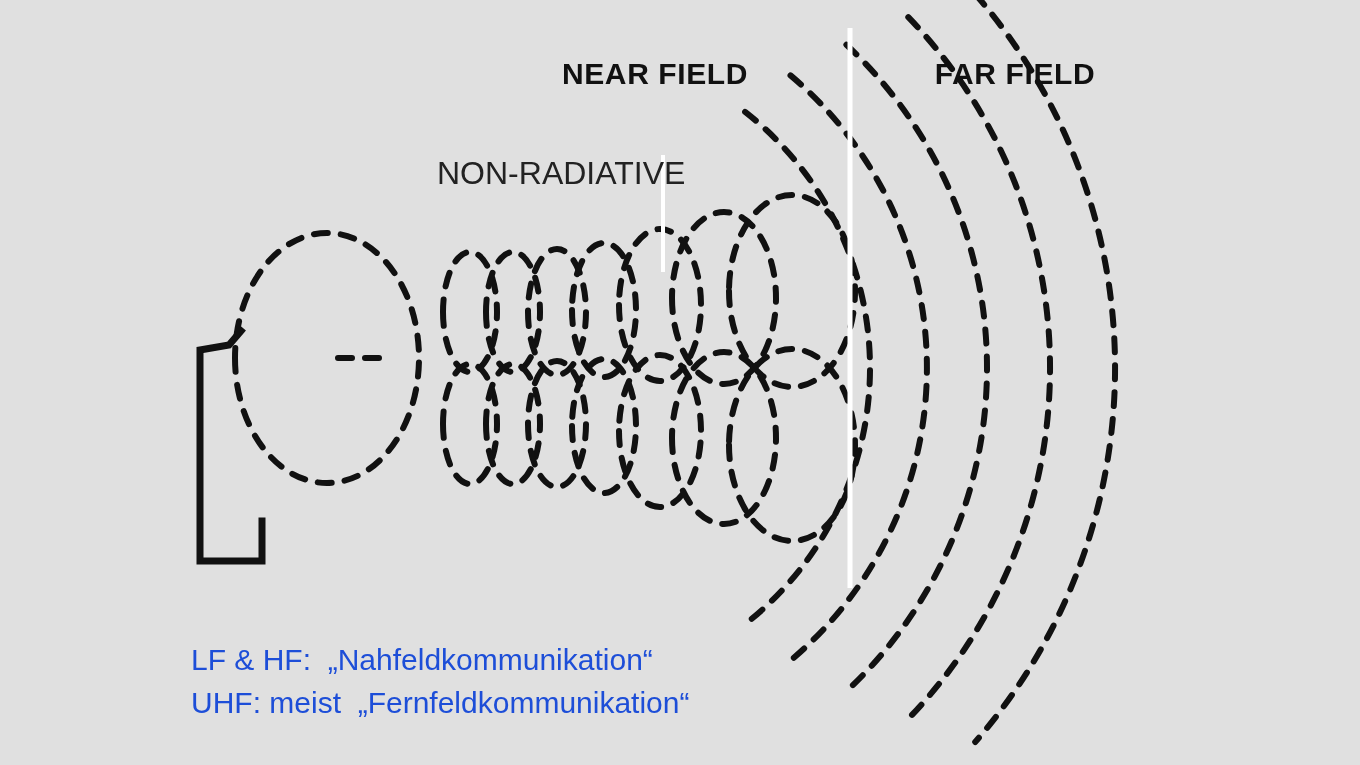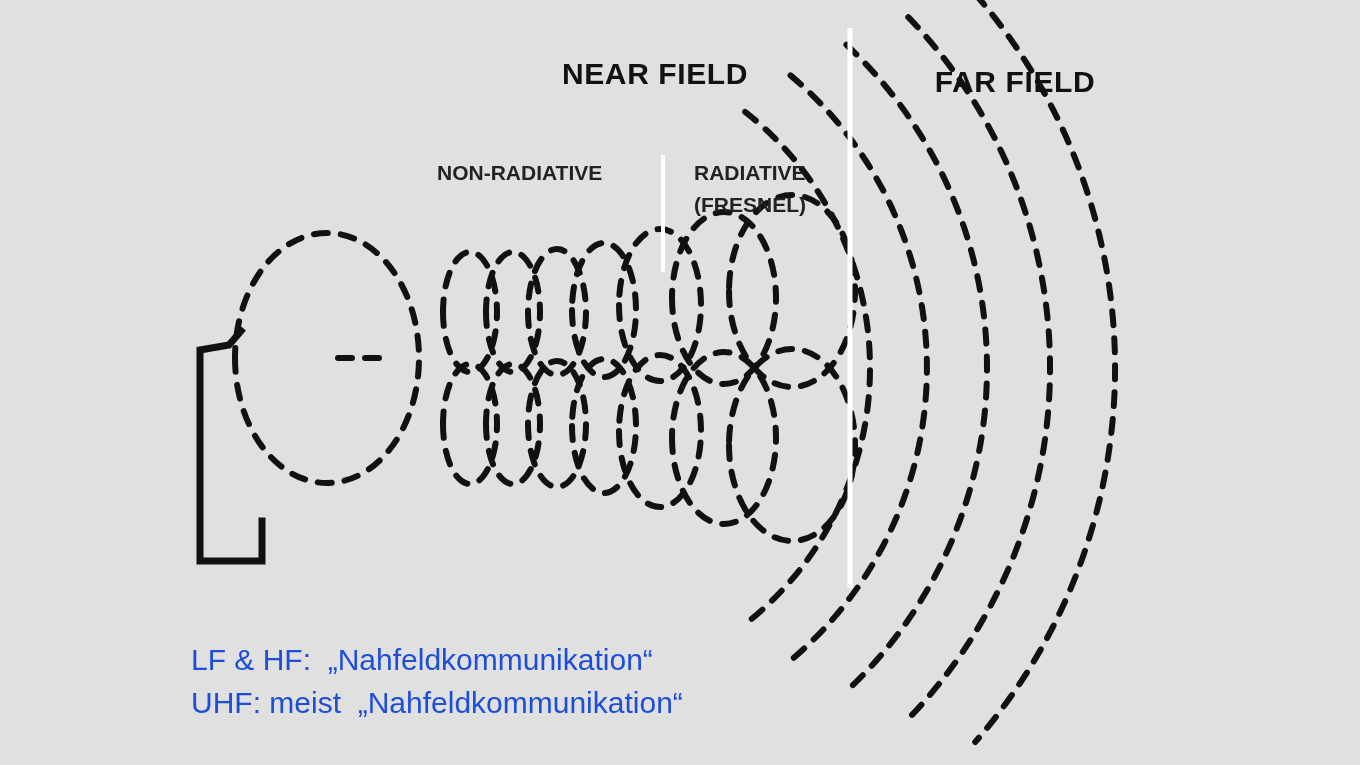--- a/index.html
+++ b/index.html
@@ -29,27 +29,27 @@
     position: absolute;
     font-family: "Liberation Sans", sans-serif;
     font-weight: bold;
     font-size: 30px;
     letter-spacing: 0.6px;
     color: #111111;
     white-space: nowrap;
     text-align: center;
   }
   #hdr-near { left: 455px; top: 57px; width: 400px; }
-  #hdr-far  { left: 860px; top: 57px; width: 310px; margin-top: 8px; }
+  #hdr-far  { left: 860px; top: 57px; width: 310px; }
 
   .sub {
     position: absolute;
     font-family: "Liberation Sans", sans-serif;
-    font-weight: bold;
-    font-size: 21px;
+    font-weight: normal;
+    font-size: 32px;
     line-height: 32px;
     color: #222222;
     white-space: nowrap;
   }
   #sub-nonrad { left: 437px; top: 157px; }
   #sub-rad    { left: 694px; top: 157px; }
   .sub-line2 { display: block; }
 
   .caption {
     position: absolute;
@@ -105,21 +105,17 @@
       </g>
   </svg>
 
   <div class="hdr" id="hdr-near">NEAR FIELD</div>
   <div class="hdr" id="hdr-far">FAR FIELD</div>
 
   <div class="sub" id="sub-nonrad">
     <span>NON-RADIATIVE</span>
   </div>
 
-  <div class="sub" id="sub-rad">
-    <span>RADIATIVE</span>
-    <span class="sub-line2">(FRESNEL)</span>
-  </div>
 
   <div class="caption" id="cap-lfhf">LF &amp; HF:  „Nahfeldkommunikation“</div>
-  <div class="caption" id="cap-uhf">UHF: meist  „Nahfeldkommunikation“</div>
+  <div class="caption" id="cap-uhf">UHF: meist  „Fernfeldkommunikation“</div>
 
 </div>
 
 </body></html>

